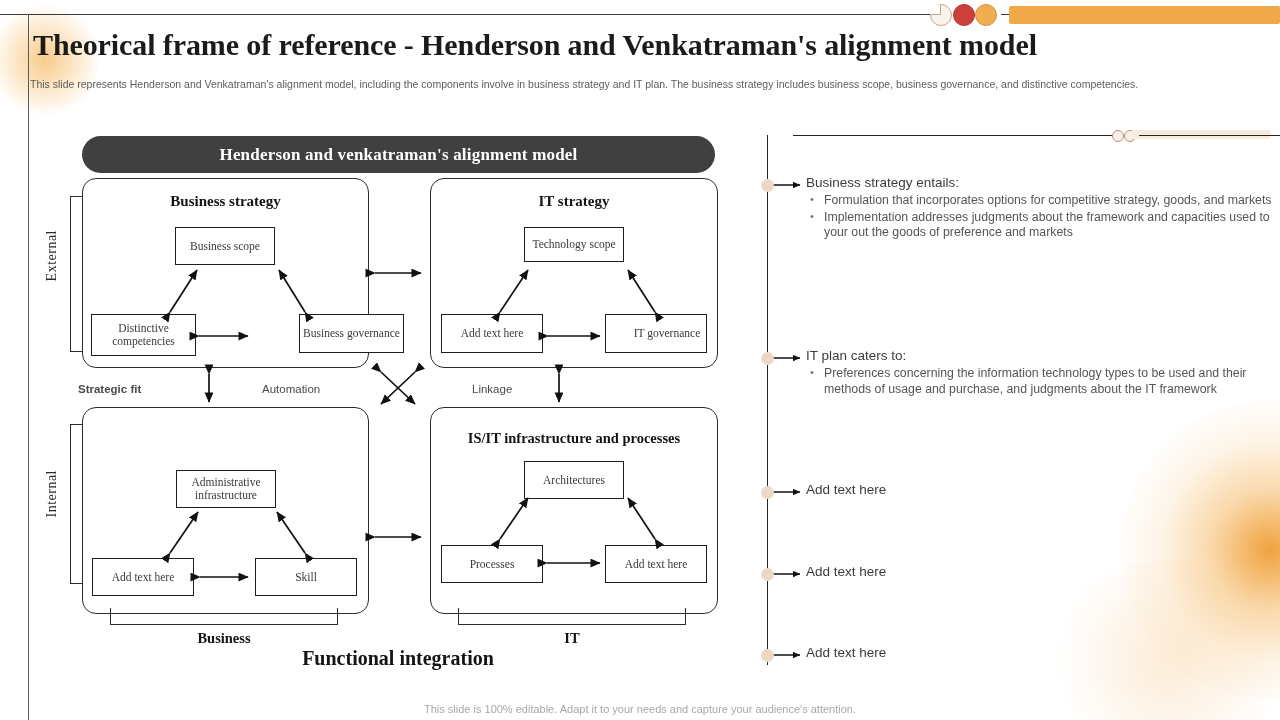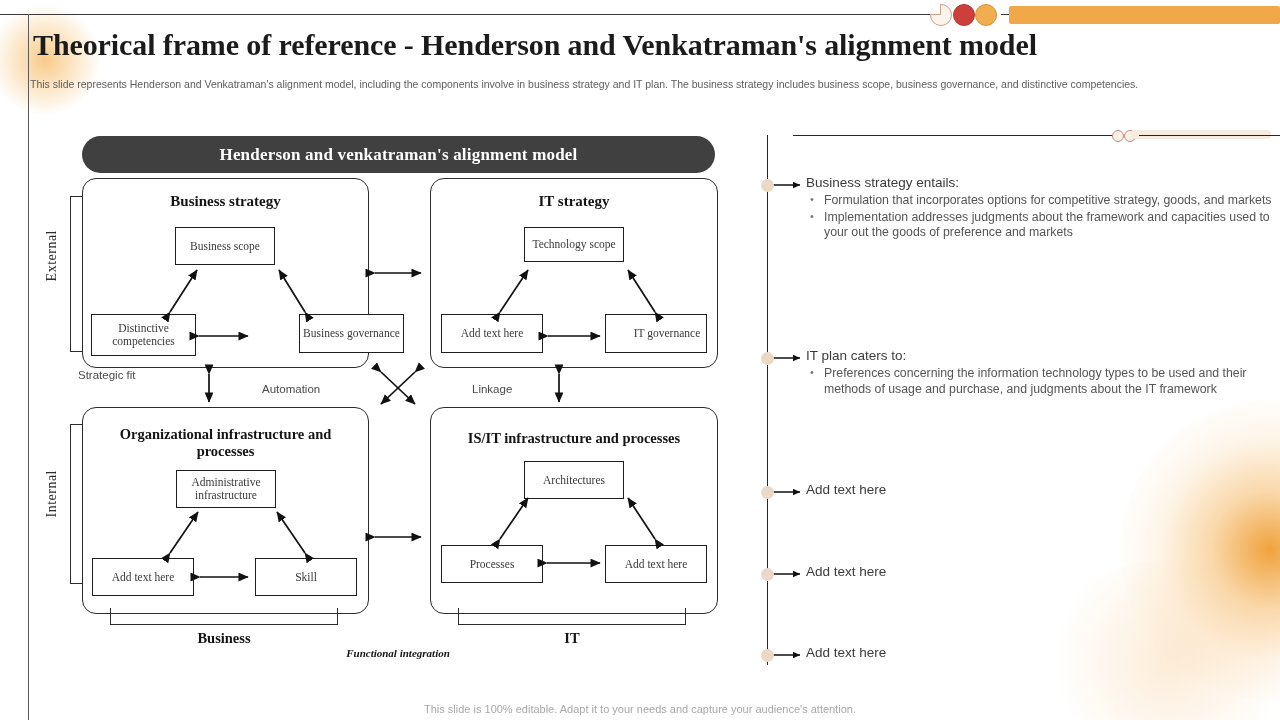--- a/index.html
+++ b/index.html
@@ -121,28 +121,28 @@
   
   .bbrk { position:absolute; border:1px solid #2b2b2b; border-top:none; box-sizing:border-box; }
   .bbrk-bus { left:110px; top:608px; width:228px; height:17px; }
   .bbrk-it  { left:458px; top:608px; width:228px; height:17px; }
   .bot-lbl {
     position:absolute; font-family:"Liberation Serif", serif;
     font-size:14.5px; font-weight:700; color:#141414; text-align:center;
   }
   .lbl-bus { left:110px; top:630px; width:228px; }
   .lbl-it  { left:458px; top:630px; width:228px; }
-  .lbl-fi  { left:240px; top:647px; width:316px; font-size:11px;font-style:italic; }
+  .lbl-fi  { left:240px; top:647px; width:316px; font-size:20px; }
 
   
   .mid-lbl {
     position:absolute; font-size:11.5px; color:#4a4a4a;
     font-family:"Liberation Sans", sans-serif;
   }
-  .lbl-sf   { left:78px;  top:369px; }
+  .lbl-sf   { left:78px;  top:383px;font-weight:bold; }
   .lbl-auto { left:262px; top:383px; }
   .lbl-link { left:472px; top:383px; }
 
   
   .rp-hline  { position:absolute; left:793px; top:135px; width:320px; height:1px; background:#262626; }
   .rp-hline2 { position:absolute; left:1139px; top:135px; width:141px; height:1px; background:#262626; }
   .rp-bar    { position:absolute; left:1131px; top:130px; width:140px; height:9px; background:#f7eade; border-radius:4px; }
   .rp-c {
     position:absolute; top:130px; width:12px; height:12px; border-radius:50%;
     background:#fbf0e8; border:1px solid #c28f7c; box-sizing:border-box;
@@ -219,21 +219,20 @@
 </div>
 
 <div class="quad q-tr">
   <div class="q-title">IT strategy</div>
   <div class="ibox" style="left:93px; top:48px; width:100px; height:35px;">Technology scope</div>
   <div class="ibox" style="left:10px; top:135px; width:102px; height:39px;">Add text here</div>
   <div class="ibox" style="left:174px; top:135px; width:102px; height:39px;padding-left:24px;">IT governance</div>
 </div>
 
 <div class="quad q-bl">
-  <div class="q-title" style="padding:0 22px;">Organizational infrastructure and processes</div>
   <div class="ibox" style="left:93px; top:62px; width:100px; height:38px;">Administrative infrastructure</div>
   <div class="ibox" style="left:9px; top:150px; width:102px; height:38px;">Add text here</div>
   <div class="ibox" style="left:172px; top:150px; width:102px; height:38px;">Skill</div>
 </div>
 
 <div class="quad q-br">
   <div class="q-title">IS/IT infrastructure and processes</div>
   <div class="ibox" style="left:93px; top:53px; width:100px; height:38px;">Architectures</div>
   <div class="ibox" style="left:10px; top:137px; width:102px; height:38px;">Processes</div>
   <div class="ibox" style="left:174px; top:137px; width:102px; height:38px;">Add text here</div>

